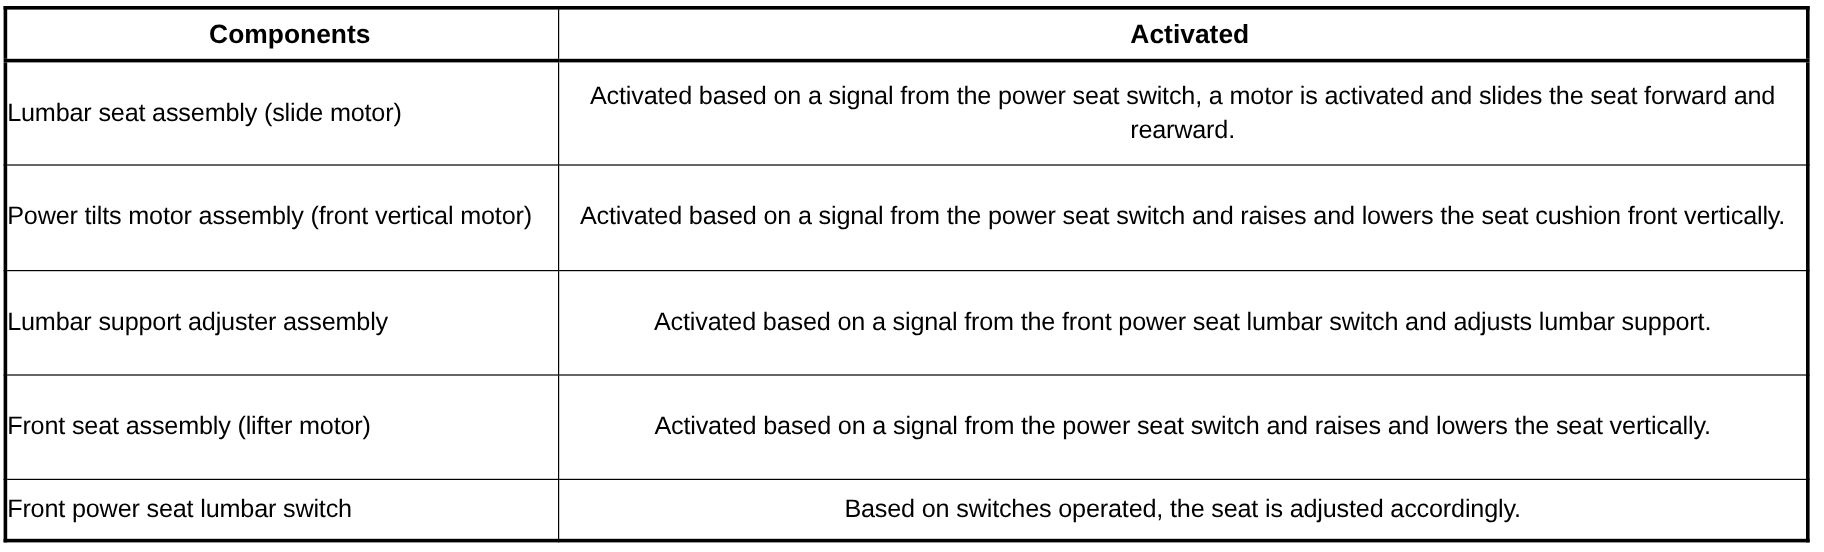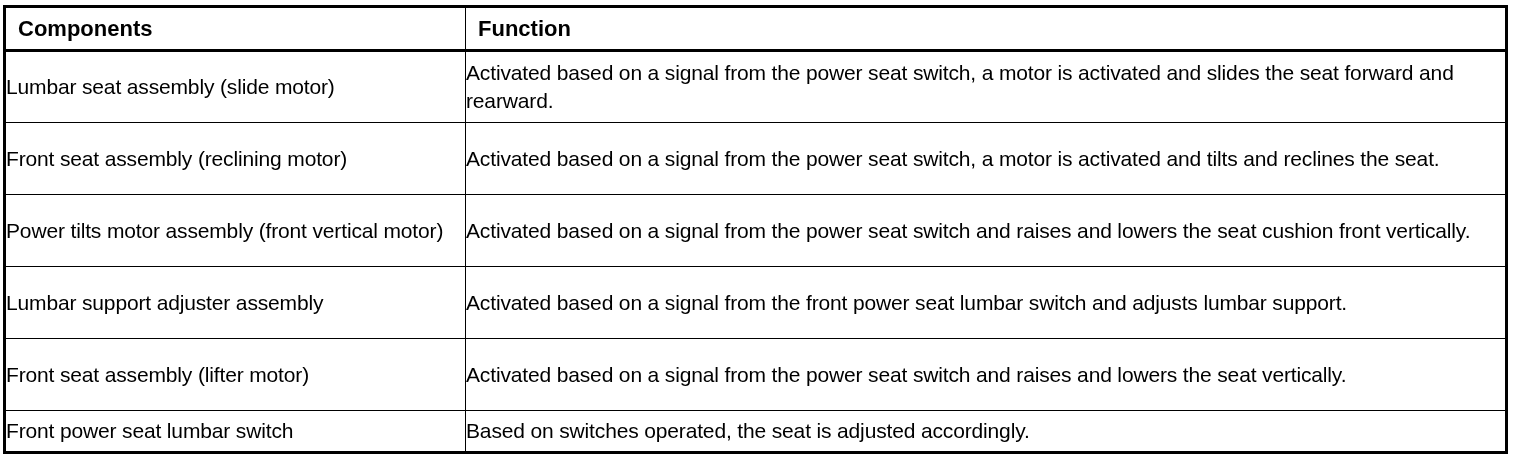--- a/index.html
+++ b/index.html
@@ -43,20 +43,21 @@
     padding: 0;
     font-size: 21px;
     line-height: 1.33;
     font-weight: normal;
     letter-spacing: -0.15px;
   }
 
   
   tr.header-row th {
     border-bottom: 3px solid #000000;
+    text-align: center;
     font-weight: bold;
     font-size: 22px;
     height: 41px;
     letter-spacing: 0px;
     padding-left: 12px;
   }
 
   
   tbody tr td {
     border-top: 2px solid #000000;
@@ -67,21 +68,21 @@
 
   
   .cell-components {
     border-right: 2px solid #000000;
     padding: 0 6px 0 8px;
     text-align: left;
   }
   .cell-function {
     border-left: 2px solid #000000;
     padding: 0 10px 0 9px;
-    text-align: left;
+    text-align: center;
   }
 
   th.cell-components { padding: 0 6px 0 8px; }
   th.cell-function  { padding: 0 10px 0 9px; }
 
   .cell-text {
     display: block;
     white-space: pre-line;
   }
 
@@ -97,39 +98,31 @@
     <colgroup>
       <col class="col-components">
       <col class="col-function">
     </colgroup>
     <thead>
       <tr class="header-row">
         <th class="cell-components">
           <span class="cell-text">Components</span>
         </th>
         <th class="cell-function">
-          <span class="cell-text">Function</span>
+          <span class="cell-text">Activated</span>
         </th>
       </tr>
     </thead>
     <tbody>
       <tr class="row-h-2line">
         <td class="cell-components">
           <span class="cell-text">Lumbar seat assembly (slide motor)</span>
         </td>
         <td class="cell-function">
           <span class="cell-text">Activated based on a signal from the power seat switch, a motor is activated and slides the seat forward and rearward.</span>
-        </td>
-      </tr>
-      <tr class="row-h-2line">
-        <td class="cell-components">
-          <span class="cell-text">Front seat assembly (reclining motor)</span>
-        </td>
-        <td class="cell-function">
-          <span class="cell-text">Activated based on a signal from the power seat switch, a motor is activated and tilts and reclines the seat.</span>
         </td>
       </tr>
       <tr class="row-h-2line">
         <td class="cell-components">
           <span class="cell-text">Power tilts motor assembly (front vertical motor)</span>
         </td>
         <td class="cell-function">
           <span class="cell-text">Activated based on a signal from the power seat switch and raises and lowers the seat cushion front vertically.</span>
         </td>
       </tr>

